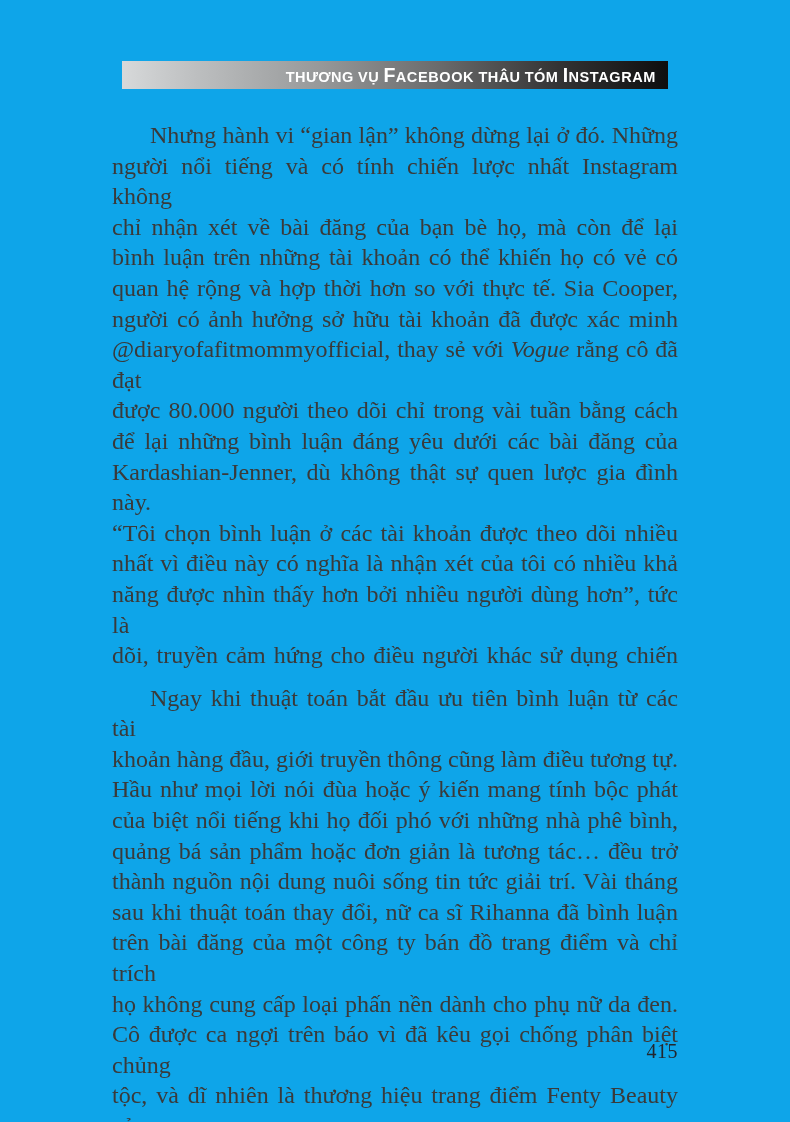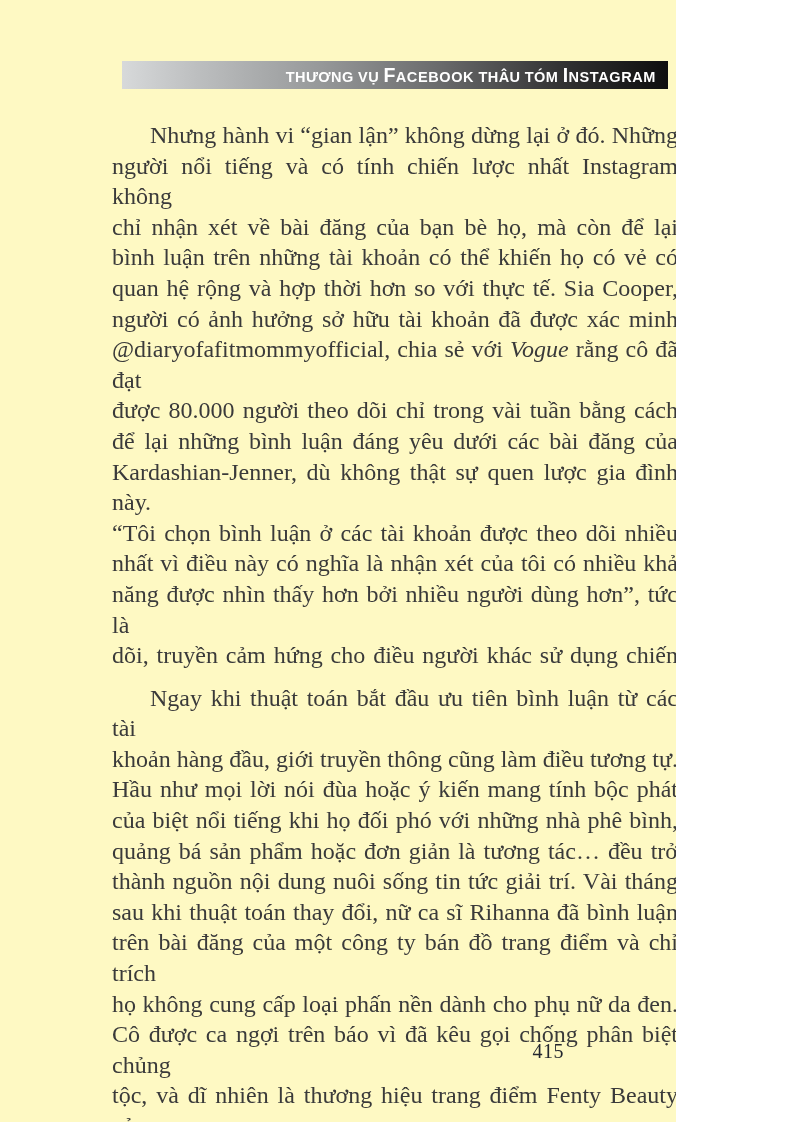--- a/index.html
+++ b/index.html
@@ -1,20 +1,20 @@
 <!DOCTYPE html>
 <html><head>
 <meta charset="utf-8">
 <style>
   html, body { margin: 0; padding: 0; background: #ffffff; }
   .page {
     position: relative;
-    width: 676px;
+    width: 790px;
     height: 1122px;
-    background: #fef9c3;
+    background: #0ea5e9;
     overflow: hidden;
     font-family: "Liberation Serif", serif;
   }
   
   .header-bar {
     position: absolute;
     left: 122px;
     top: 61px;
     width: 546px;
     height: 28px;
@@ -73,21 +73,21 @@
   </div>
 
   <div class="body-text">
       <div class="paragraph">
         <div class="line indent"><span>Nhưng hành vi “gian lận” không dừng lại ở đó. Những</span></div>
         <div class="line"><span>người nổi tiếng và có tính chiến lược nhất Instagram không</span></div>
         <div class="line"><span>chỉ nhận xét về bài đăng của bạn bè họ, mà còn để lại</span></div>
         <div class="line"><span>bình luận trên những tài khoản có thể khiến họ có vẻ có</span></div>
         <div class="line"><span>quan hệ rộng và hợp thời hơn so với thực tế. Sia Cooper,</span></div>
         <div class="line"><span>người có ảnh hưởng sở hữu tài khoản đã được xác minh</span></div>
-        <div class="line"><span>@diaryofafitmommyofficial, chia sẻ với </span><span class="italic">Vogue</span><span> rằng cô đã đạt</span></div>
+        <div class="line"><span>@diaryofafitmommyofficial, thay sẻ với </span><span class="italic">Vogue</span><span> rằng cô đã đạt</span></div>
         <div class="line"><span>được 80.000 người theo dõi chỉ trong vài tuần bằng cách</span></div>
         <div class="line"><span>để lại những bình luận đáng yêu dưới các bài đăng của</span></div>
         <div class="line"><span>Kardashian-Jenner, dù không thật sự quen lược gia đình này.</span></div>
         <div class="line"><span>“Tôi chọn bình luận ở các tài khoản được theo dõi nhiều</span></div>
         <div class="line"><span>nhất vì điều này có nghĩa là nhận xét của tôi có nhiều khả</span></div>
         <div class="line"><span>năng được nhìn thấy hơn bởi nhiều người dùng hơn”, tức là</span></div>
         <div class="line"><span>dõi, truyền cảm hứng cho điều người khác sử dụng chiến</span></div>
       </div>
       <div class="paragraph">
         <div class="line indent"><span>Ngay khi thuật toán bắt đầu ưu tiên bình luận từ các tài</span></div>

